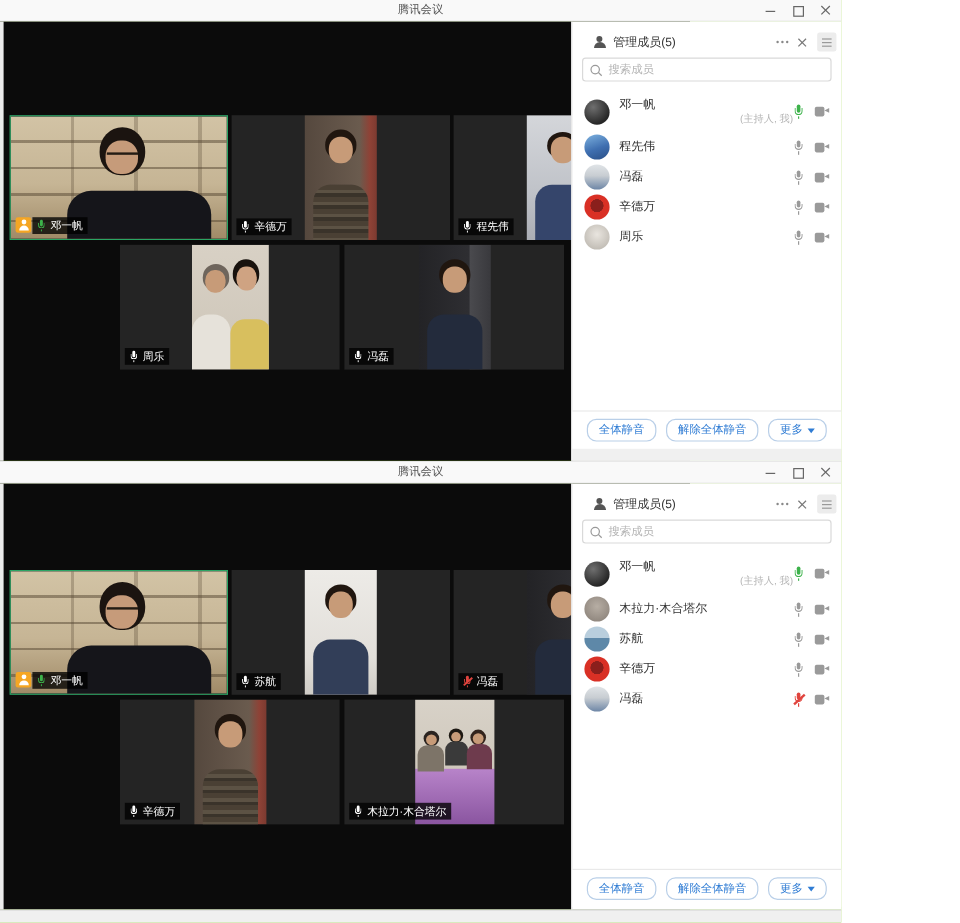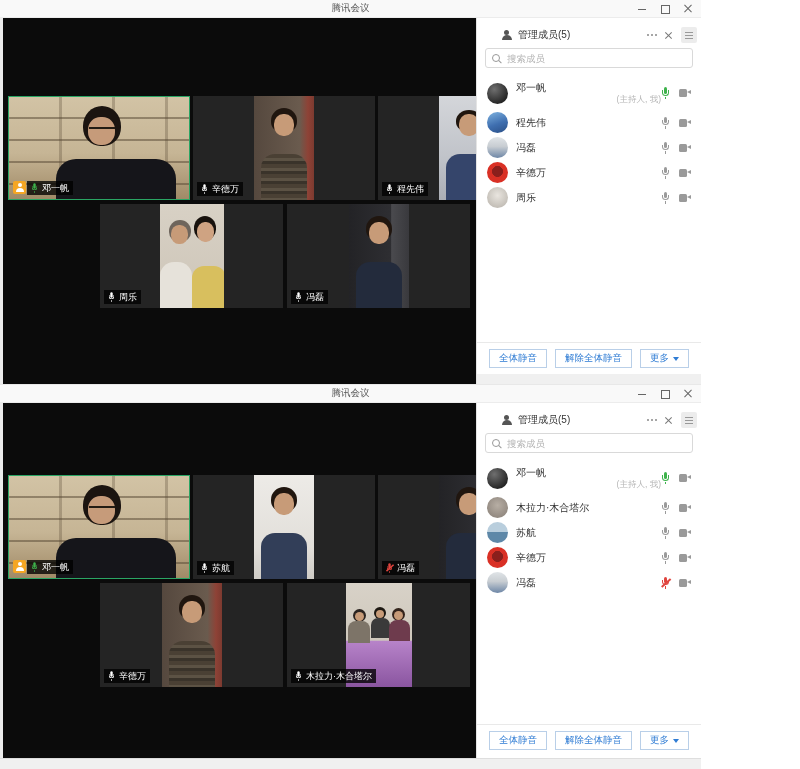--- a/index.html
+++ b/index.html
@@ -87,21 +87,21 @@
   .mic.green{--c:#3db24b;} .mic.gray{--c:#9a9a9a;} .mic.white{--c:#ffffff;} .mic.red{--c:#e0443e;}
   .tag .mic{transform:scale(.8);transform-origin:center;}
   
   .cam{display:inline-block;width:12px;height:8px;position:relative;flex:none;}
   .cam i{position:absolute;display:block;}
   .cam .cbody{left:0;top:0;width:8px;height:8px;background:#9a9a9a;border-radius:1.5px;}
   .cam .clens{right:0;top:1.2px;width:0;height:0;border-top:2.8px solid transparent;border-bottom:2.8px solid transparent;border-right:4px solid #9a9a9a;}
   
   .sidebar{position:absolute;right:0;top:18px;width:225px;background:#fff;border-left:1px solid #e4e4e4;box-sizing:border-box;}
   .win1 .sidebar{bottom:0;} .win2 .sidebar{bottom:11px;}
-  .phead{position:absolute;top:8px;left:23px;right:4px;height:18px;display:flex;align-items:center;}
+  .phead{position:absolute;top:8px;left:16px;right:4px;height:18px;display:flex;align-items:center;}
   .picon{width:13px;height:13px;position:relative;flex:none;}
   .picon i{position:absolute;background:#555;display:block;}
   .picon .hh{left:4px;top:1px;width:5px;height:5px;border-radius:50%;}
   .picon .hb{left:1.5px;top:6.5px;width:10px;height:5px;border-radius:5px 5px 0 0;}
   .ptitle{font-size:10px;color:#333;margin-left:5px;flex:1;}
   .dots{display:flex;gap:2px;align-items:center;margin-right:7px;cursor:pointer;}
   .dots i{width:2px;height:2px;border-radius:50%;background:#888;display:block;}
   .pclose{width:9px;height:9px;position:relative;cursor:pointer;margin-right:8px;}
   .pclose .x1,.pclose .x2{top:4px;width:9px;background:#777;}
   .burger{width:16px;height:16px;background:#ececec;border-radius:2px;position:relative;cursor:pointer;flex:none;}
@@ -128,21 +128,21 @@
   .av-su{background:linear-gradient(180deg,#b9cedd 0 46%,#5e88a8 46% 100%);}
   .mtext{flex:1;margin-left:8px;display:flex;flex-direction:column;line-height:1.2;min-width:0;}
   .mname{font-size:10px;color:#333;white-space:nowrap;overflow:hidden;}
   .msub{font-size:8.5px;color:#b5b5b5;white-space:nowrap;text-align:right;}
   .micons{display:flex;align-items:center;gap:9px;flex:none;}
   .pactions{position:absolute;left:0;right:0;height:31px;border-top:1px solid #e9e9e9;background:#fff;
             display:flex;align-items:center;justify-content:center;gap:8px;}
   .win1 .pactions{bottom:10px;} .win2 .pactions{bottom:2px;}
   .sfoot{position:absolute;left:0;right:0;bottom:0;height:10px;background:#f0f0f0;}
   .pbtn{height:19px;padding:0 9px;font-size:9.5px;color:#2f7cd4;background:#fff;border:1px solid #b9cfe8;
-        border-radius:0;display:flex;align-items:center;gap:4px;cursor:pointer;white-space:nowrap;
+        border-radius:8px;display:flex;align-items:center;gap:4px;cursor:pointer;white-space:nowrap;
         font-family:"Liberation Sans","DejaVu Sans",sans-serif;}
   .caret{width:0;height:0;border-left:3.5px solid transparent;border-right:3.5px solid transparent;border-top:4px solid #2f7cd4;display:block;}
 </style>
 </head>
 <body>
 
 <div class="window win1">
   <div class="titlebar">
     <span class="title">腾讯会议</span>
     <div class="controls">

